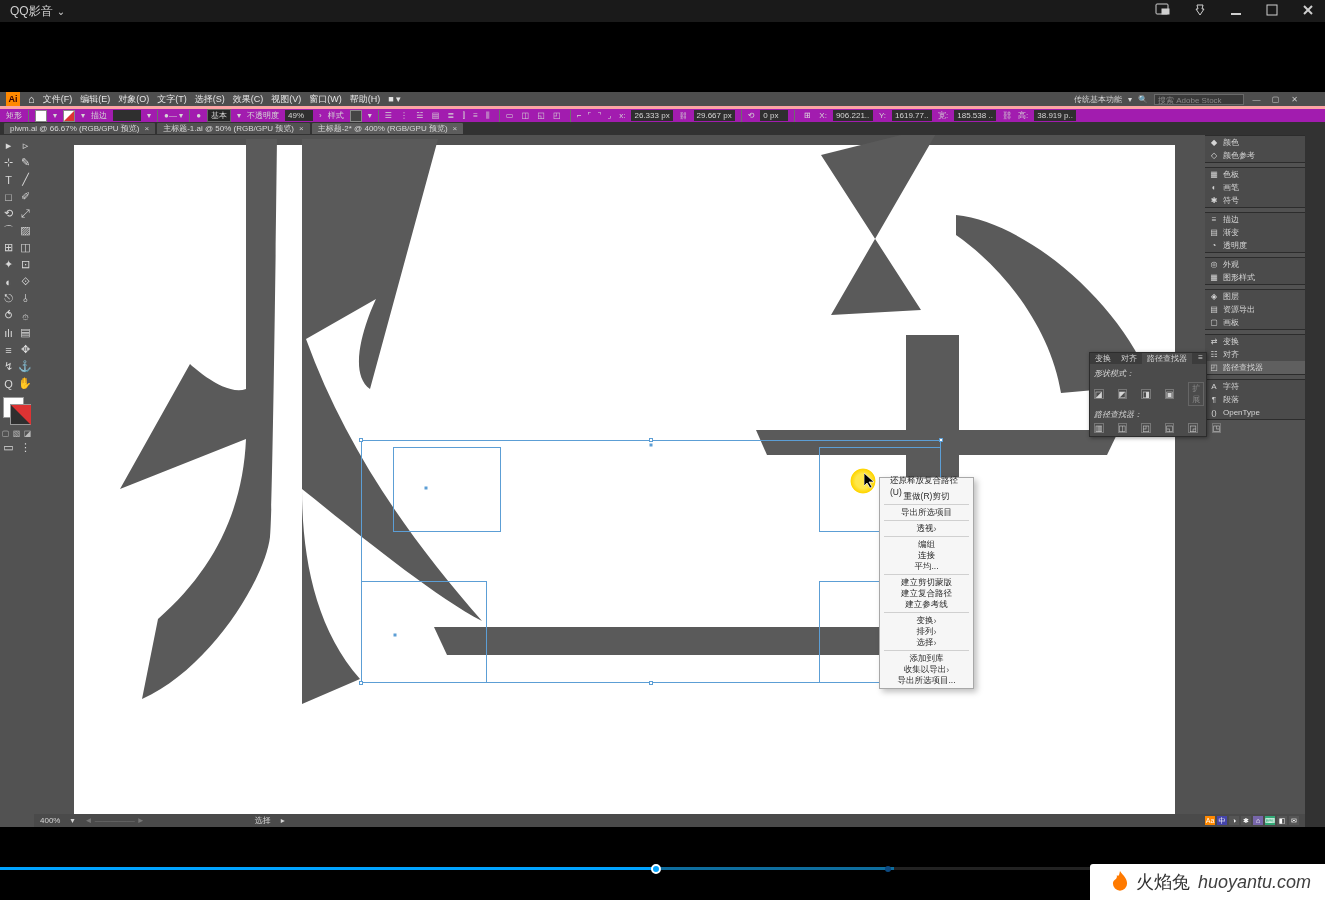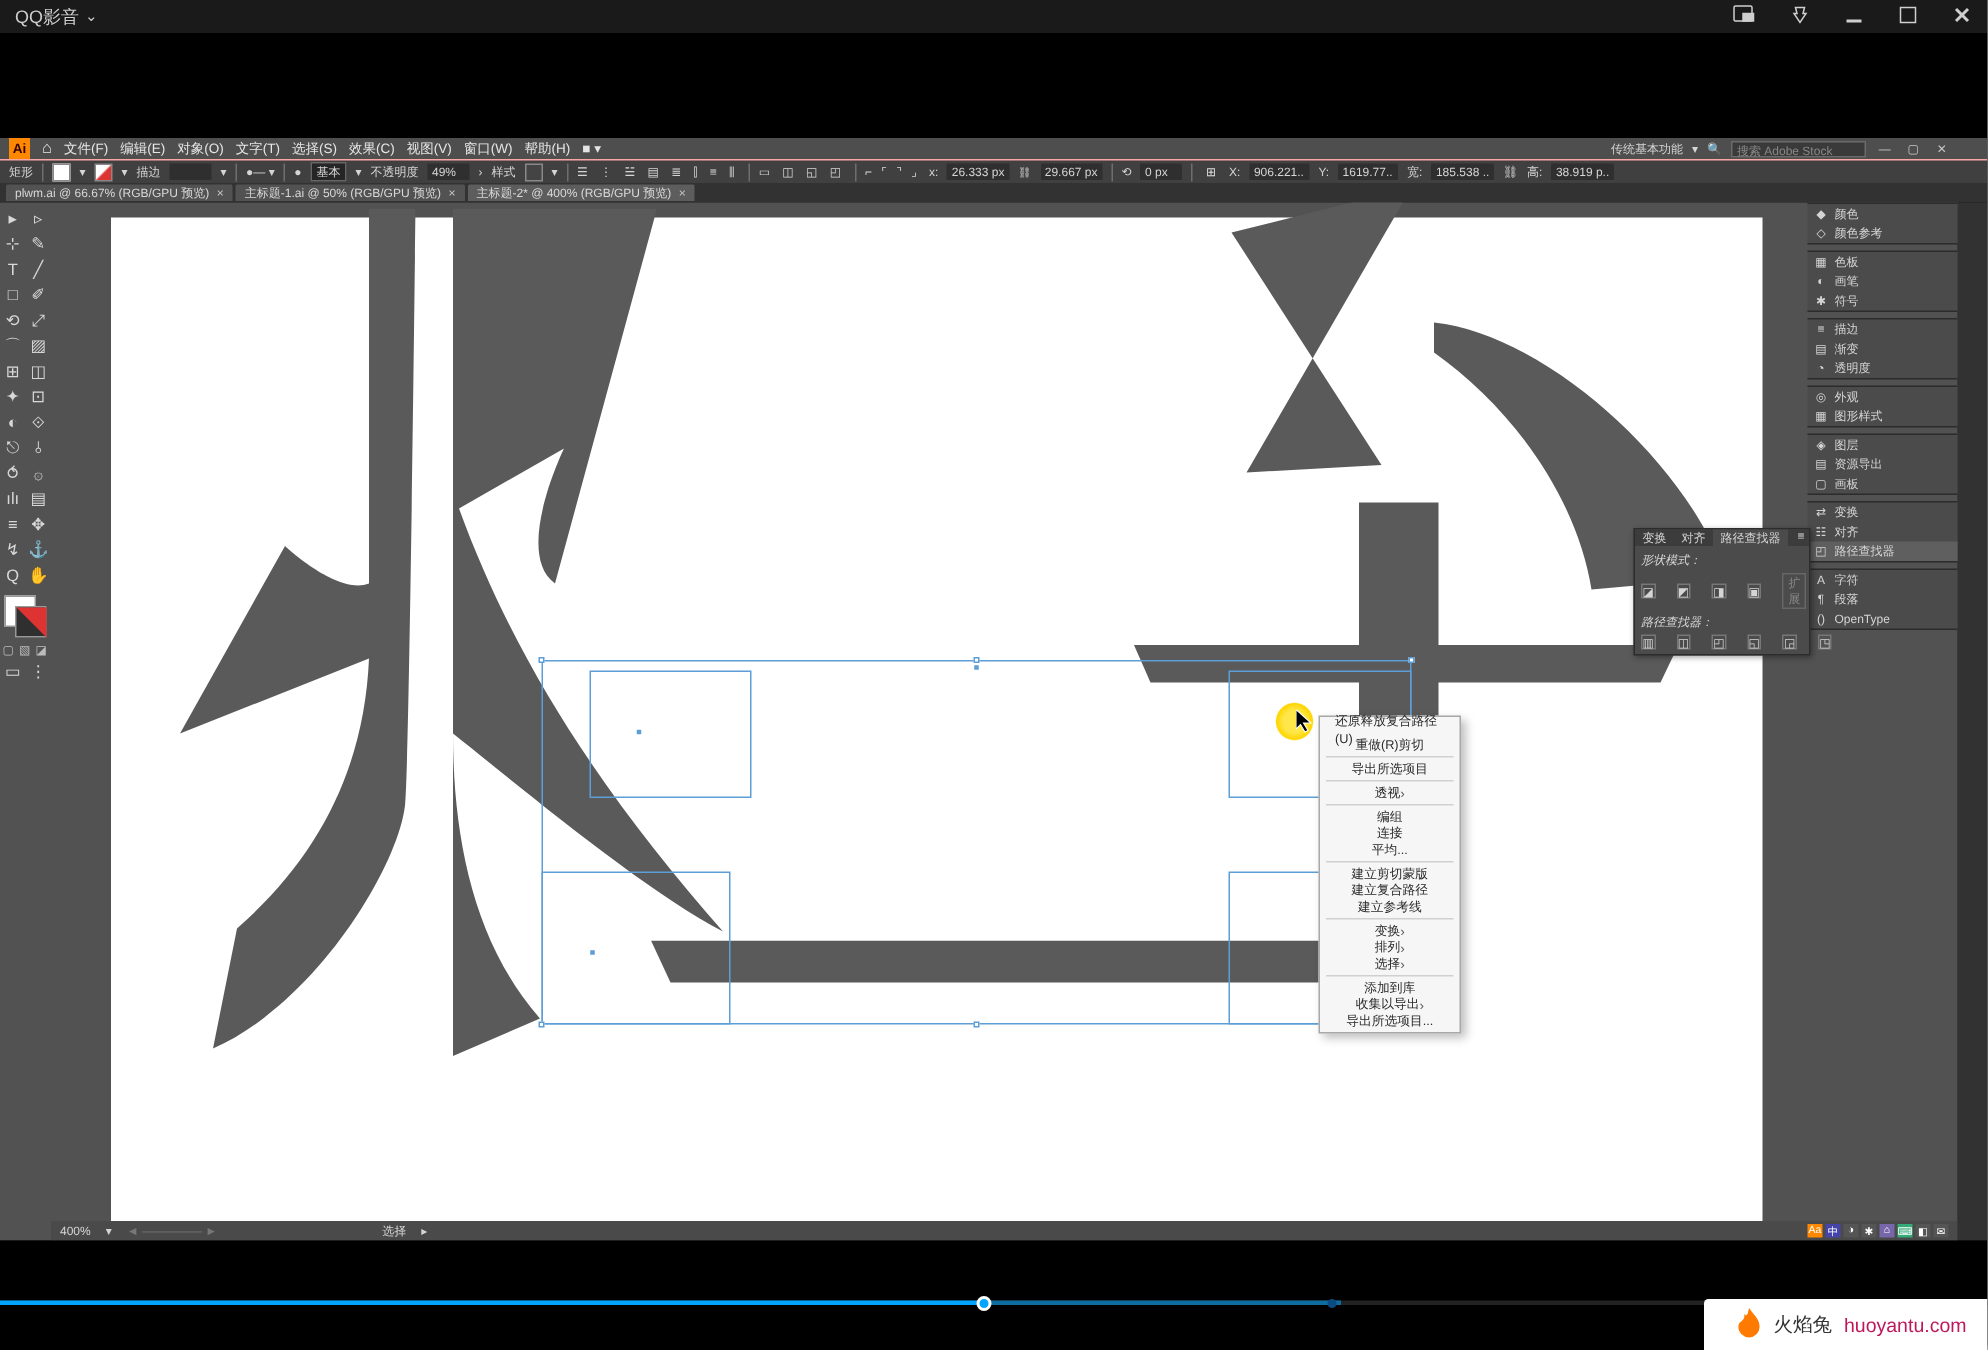--- a/index.html
+++ b/index.html
@@ -10,21 +10,21 @@
   .player-controls svg { stroke: #cfcfcf; fill: none; }
 
   .letterbox-top, .letterbox-bottom { background: #000; height: 70px; }
   .video-frame { position: relative; height: 735px; background: #111; overflow: hidden; }
 
   .ai-window { position: absolute; inset: 0; display: flex; flex-direction: column; }
   .ai-menubar { height: 14px; background: #4e4e4e; display:flex; align-items:center; padding:0 6px; gap:8px; }
   .ai-logo { width: 14px; height: 14px; background:#f80; font-size:9px; color:#300; display:flex; align-items:center; justify-content:center; font-weight:700; }
   .ai-menu-item { color:#e5e5e5; font-size:9px; cursor:default; }
 
-  .ai-controlbar { height:16px; background:#404040; border-top:1px solid #fca5a5; display:flex; align-items:center; gap:6px; padding:0 6px; font-size:8px; color:#d5d5d5; overflow:hidden; }
+  .ai-controlbar { height:16px; background:#a21caf; border-top:3px solid #fca5a5; display:flex; align-items:center; gap:6px; padding:0 6px; font-size:8px; color:#d5d5d5; overflow:hidden; }
   .swatch { width:12px; height:12px; display:inline-block; border:1px solid #888; }
   .divider { width:1px; height:12px; background:#6e6e6e; }
   .num-field { background:#2f2f2f; padding:0 3px; color:#d5d5d5; font-size:8px; min-width:40px; height:11px; display:inline-flex; align-items:center; }
   .tiny-icon { width:12px; height:12px; display:inline-flex; align-items:center; justify-content:center; color:#ddd; }
 
   .tabs-row { height:13px; background:#323232; display:flex; align-items:center; padding-left:4px; gap:2px; }
   .doc-tab { background:#525252; padding:0 6px; font-size:8px; color:#d8d8d8; height:11px; display:flex; align-items:center; border-radius:1px 1px 0 0; position:relative;text-align:right; }
   .doc-tab.active { background:#5d5d5d; }
   .tabx { margin-left:5px; color:#c8c8c8; }
 
@@ -79,21 +79,21 @@
   .right-search { position:absolute; right:24px; top:0; height:14px; display:flex; align-items:center; gap:6px; font-size:8px; color:#d5d5d5;}
   .search-box { height:11px; width:90px; background:#3a3a3a; border:1px solid #6a6a6a; padding:0 3px; color:#888; font-size:8px; }
   .win-ctrl { width:13px; text-align:center; color:#c7c7c7; cursor:default; }
 
   .timeline { height:3px; background:#222; position:relative; }
   .timeline-fill { position:absolute; height:100%; background:#00a3ff; }
   .timeline-next { position:absolute; height:100%; background:#0e6d9e; }
   .timeline-dot { position:absolute; top:50%; transform:translate(-50%,-50%); width:10px; height:10px; border-radius:50%; background:#04a5ff; border:2px solid #fff; }
   .timeline-mark { position:absolute; top:50%; transform:translate(-50%,-50%); width:6px; height:6px; border-radius:50%; background:#0b4a82; }
 
-  .watermark { position:absolute; right:0; bottom:0; background:#fff; padding:6px 14px 6px 22px; font-size:13px; color:#333; display:flex; align-items:center; gap:8px; font-weight:500; border-radius:3px 0 0 0; }
+  .watermark { position:absolute; right:0; bottom:0; background:#fff; padding:6px 14px 6px 22px; font-size:18px; color:#333; display:flex; align-items:center; gap:8px; font-weight:500; border-radius:3px 0 0 0; }
   .wm-logo { width:16px; height:22px; }
 </style>
 </head>
 <body>
 
 <div class="player-bar">
   <div style="display:flex;align-items:center;gap:4px;">
     <span>QQ影音</span>
     <span style="font-size:10px;">⌄</span>
   </div>
@@ -543,14 +543,14 @@
   <div class="timeline-next" style="left:49.5%;width:18%;"></div>
   <div class="timeline-dot" style="left:49.5%;"></div>
   <div class="timeline-mark" style="left:67%;"></div>
 </div>
 
 <div class="watermark">
   <svg class="wm-logo" viewBox="0 0 20 28">
       <path d="M10 0 C14 6 19 9 19 16 A9 9 0 1 1 1 16 C1 10 7 12 6 5 C9 8 9 4 10 0 Z" fill="#ff7a00"></path>
     </svg>
   <span>火焰兔</span>
-  <span style="color:#be185d;font-weight:400;">huoyantu.com</span>
+  <span style="color:#404040;font-weight:400;font-style:italic;">huoyantu.com</span>
 </div>
 
 </body></html>

